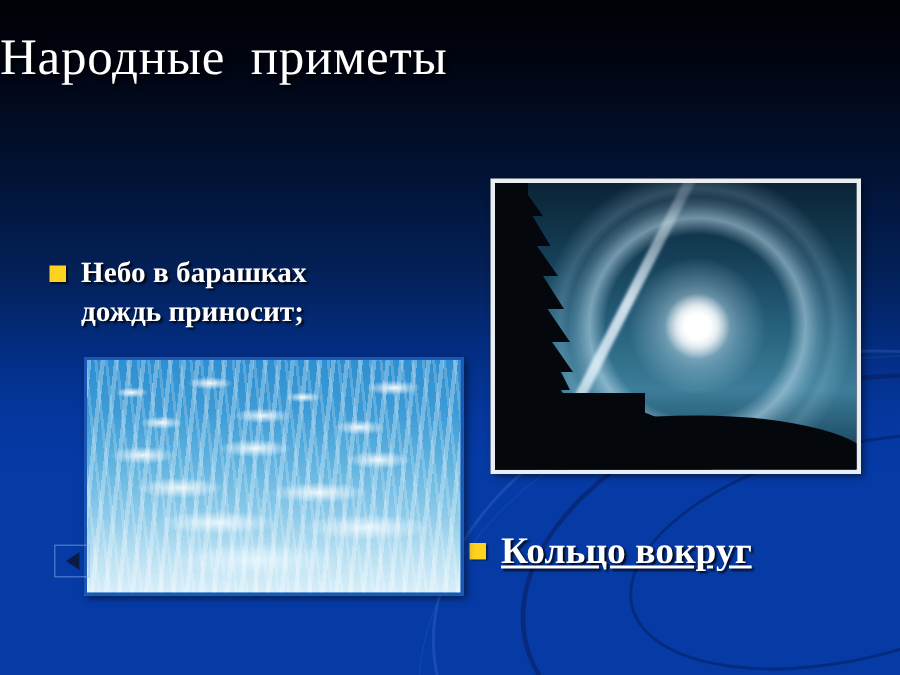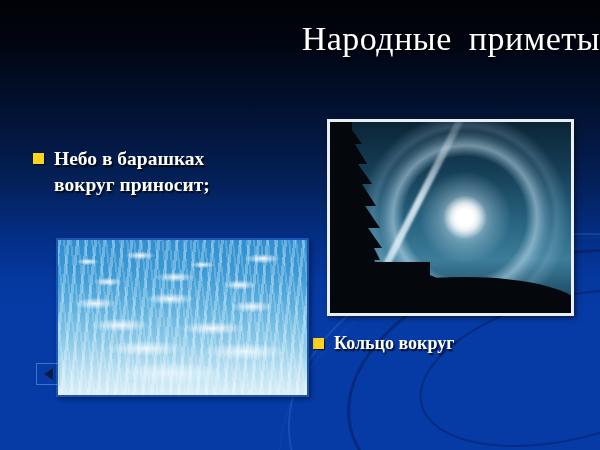--- a/index.html
+++ b/index.html
@@ -58,55 +58,56 @@
     border-color: rgba(0,20,70,0.40);
     border-width: 2px;
     transform: rotate(-14deg);
   }
 
   
   #title {
     position: absolute;
     left: 0; right: 0;
     top: 20px;
-    text-align: right;
+    text-align: left;
     color: #ffffff;
     font-size: 34px;
     font-weight: 400;
     letter-spacing: 0.5px;
     word-spacing: 8px;
     text-shadow: 2px 2px 3px rgba(0,0,0,0.85);
     white-space: nowrap;
   }
 
   
   .bullet {
     position: absolute;
     display: flex;
     align-items: flex-start;
+    margin-top: 24px;
   }
   .bullet-marker {
     width: 11px;
     height: 11px;
     background: #ffd21f;
     flex: 0 0 auto;
     margin-top: 7px;
     margin-right: 10px;
     box-shadow: 1px 1px 1px rgba(0,0,0,0.6);
   }
   .bullet-text {
     color: #ffffff;
     font-weight: bold;
     font-size: 19.5px;
     line-height: 26px;
     text-shadow: 1.5px 1.5px 1.5px rgba(0,0,0,0.85);
   }
   #bullet-sky   { left: 33px;  top: 146px; width: 265px; }
   #bullet-halo  { left: 313px; top: 331px; width: 250px; }
-  #bullet-halo .bullet-text { font-size: 18px; line-height: 25px; }
+  #bullet-halo .bullet-text { font-size: 25px; line-height: 25px; text-decoration: underline; }
 
   
   .photo-frame { position: absolute; overflow: hidden; }
 
   
   #photo-halo {
     left: 327px; top: 119px;
     width: 241px; height: 191px;
     border: 3px solid #e9eef5;
     box-shadow: 2px 2px 5px rgba(0,0,0,0.55);
@@ -217,21 +218,21 @@
   <div class="swoosh swoosh-a"></div>
   <div class="swoosh swoosh-b"></div>
   <div class="swoosh swoosh-d"></div>
 
   <div id="title">Народные приметы</div>
 
   <div class="bullet" id="bullet-sky">
     <span class="bullet-marker"></span>
     <span class="bullet-text">
       <span>Небо в барашках</span><br>
-      <span>вокруг приносит;</span>
+      <span>дождь приносит;</span>
     </span>
   </div>
 
   <div class="bullet" id="bullet-halo">
     <span class="bullet-marker"></span>
     <span class="bullet-text">
       <span>Кольцо вокруг</span><br>
     </span>
   </div>
 

